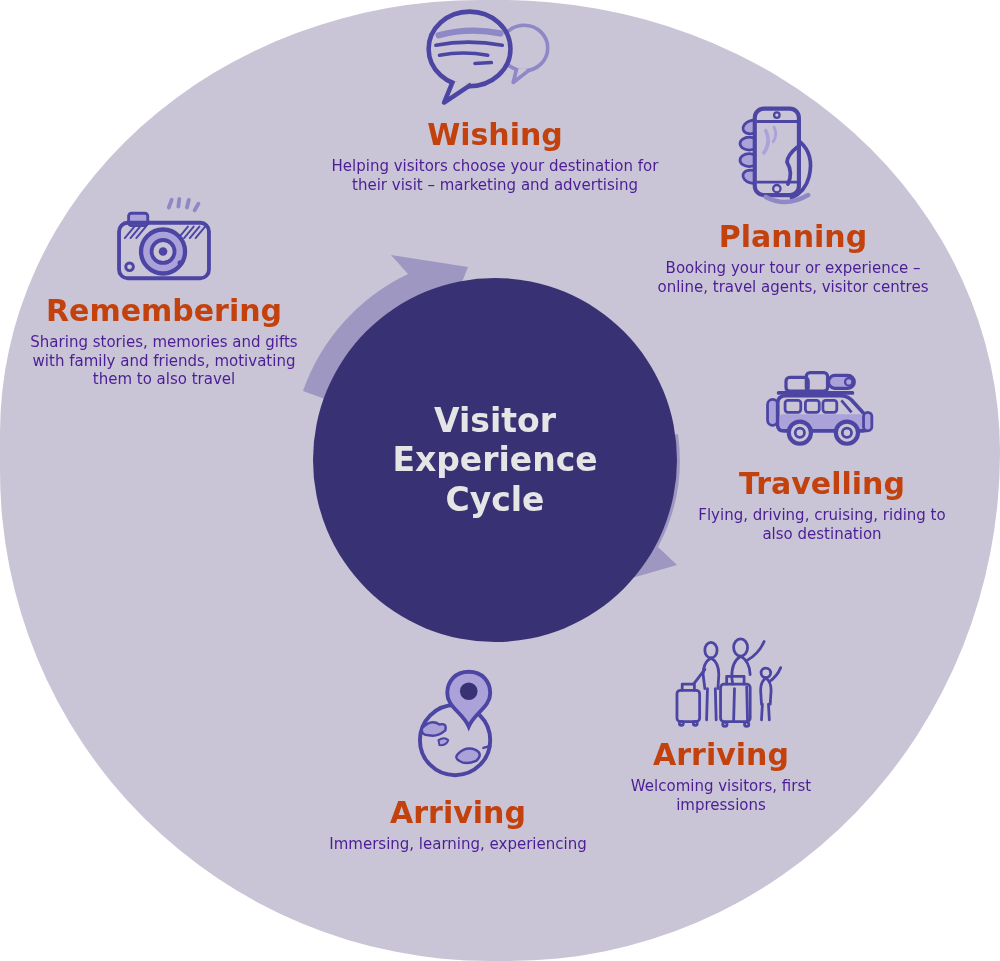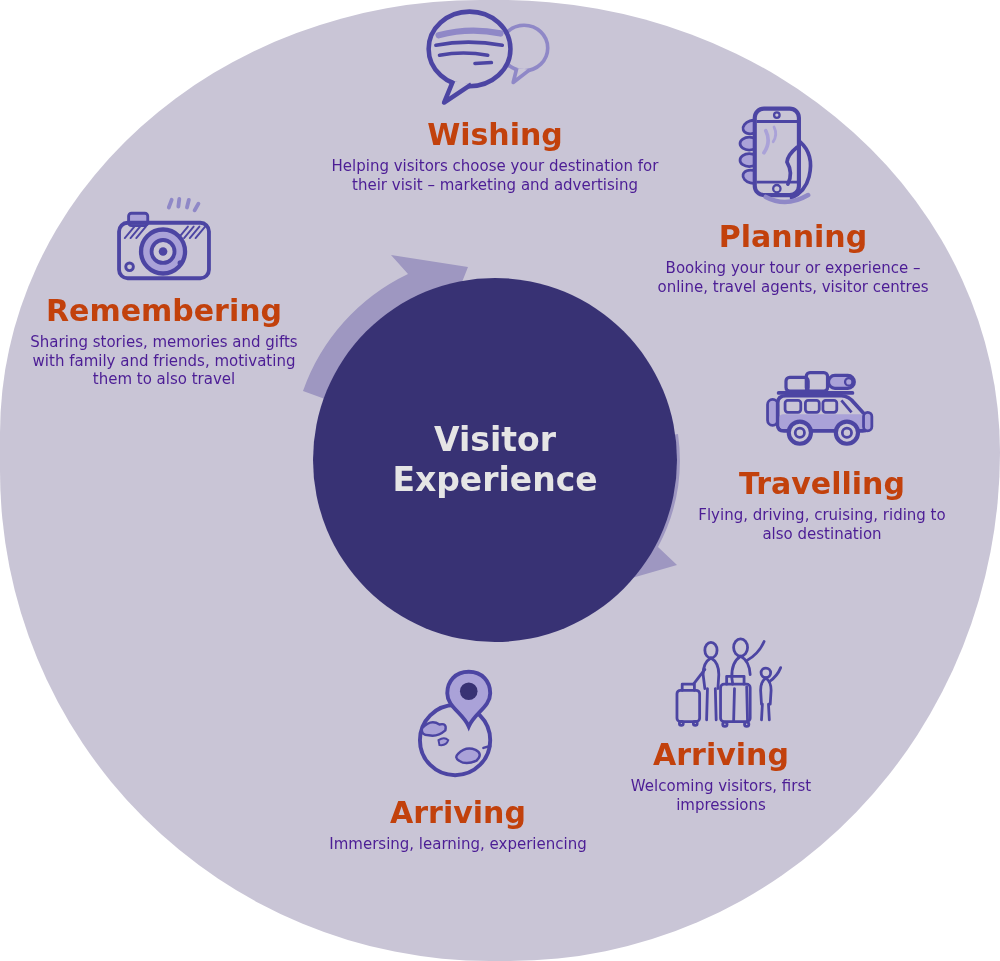--- a/index.html
+++ b/index.html
@@ -52,20 +52,21 @@
     </g>
     <g>
       <path d="M 678 434 A 185 185 0 0 1 658 547 L 677 565 L 611 584 L 603 523 L 623 528 A 145 145 0 0 0 639 440 Z" fill="#9e97c1"></path>
     </g>
   </svg>
 
   <div class="center-circle">
     <div class="center-title">
       <div>Visitor</div>
       <div>Experience</div>
+      <div>Cycle</div>
     </div>
   </div>
 
   <section class="stage st-wishing">
     <svg class="icon" width="150" height="100" viewBox="0 0 160 110">
       <ellipse cx="112" cy="44" rx="26" ry="25" fill="none" stroke="#8f88c7" stroke-width="4"></ellipse>
       <path d="M 104 66 L 100 82 L 118 68" fill="#c9c5d6" stroke="#8f88c7" stroke-width="4" stroke-linejoin="round"></path>
       <ellipse cx="52" cy="45" rx="45" ry="41" fill="#c9c5d6" stroke="#4c45a3" stroke-width="5"></ellipse>
       <path d="M 34 80 L 24 104 L 54 84" fill="#c9c5d6" stroke="#4c45a3" stroke-width="5" stroke-linejoin="round"></path>
       <path d="M 18 30 Q 52 21 86 28" fill="none" stroke="#8f88c7" stroke-width="7" stroke-linecap="round"></path>

